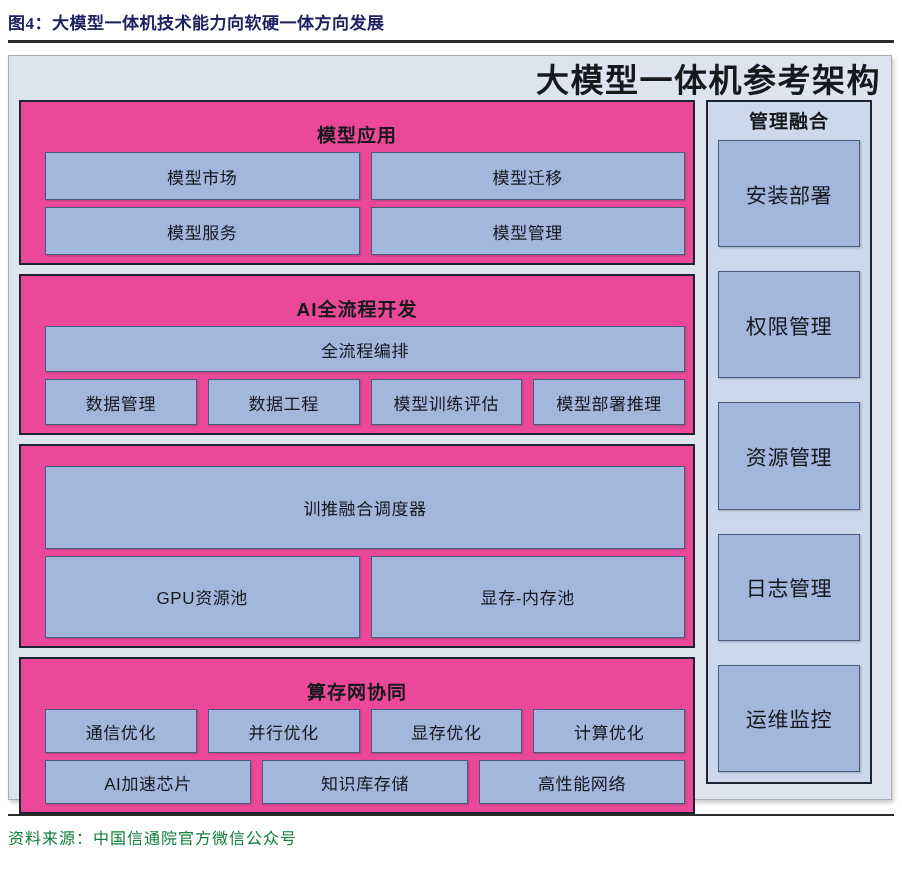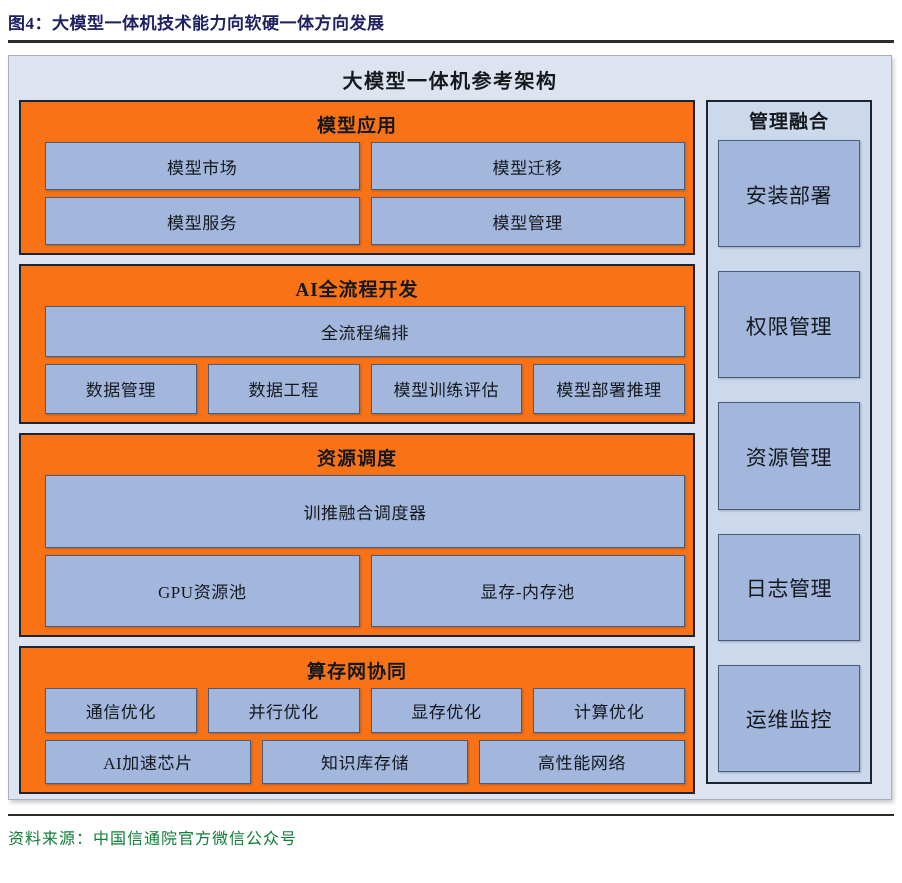--- a/index.html
+++ b/index.html
@@ -41,22 +41,22 @@
     width: 884px;
     height: 745px;
     box-sizing: border-box;
     background: #dde4f0;
     border: 1px solid #a9aeb8;
     box-shadow: 2px 3px 4px rgba(0,0,0,0.20);
     padding: 8px 10px 10px 10px;
   }
 
   .arch-title {
-    text-align: center;
-    font-size: 20px;
+    text-align: right;
+    font-size: 33px;
     font-weight: bold;
     color: #16181c;
     letter-spacing: 1.5px;
     line-height: 34px;
     height: 36px;
   }
 
   .body-row {
     display: flex;
     gap: 11px;
@@ -67,27 +67,26 @@
   .left-col {
     display: flex;
     flex-direction: column;
     gap: 9px;
     width: 676px;
     flex: 0 0 676px;
   }
 
   
   .layer {
-    background: #f97316;
+    background: #ec4899;
     border: 2px solid #1e2532;
     box-sizing: border-box;
-    padding: 10px 8px 8px 8px;
-    display: flex;
-    flex-direction: column;
-    font-family: Liberation Serif, serif;
+    padding: 20px 8px 8px 8px;
+    display: flex;
+    flex-direction: column;
   }
   .layer-title {
     text-align: center;
     font-size: 19px;
     font-weight: bold;
     color: #15181d;
     letter-spacing: 1px;
     line-height: 28px;
     height: 30px;
     flex: 0 0 auto;
@@ -223,21 +222,20 @@
             <div class="layer-row">
               <div class="cell">数据管理</div>
               <div class="cell">数据工程</div>
               <div class="cell">模型训练评估</div>
               <div class="cell">模型部署推理</div>
             </div>
           </div>
         </div>
 
         <div class="layer layer-res">
-          <div class="layer-title">资源调度</div>
           <div class="layer-body">
             <div class="layer-row">
               <div class="cell">训推融合调度器</div>
             </div>
             <div class="layer-row">
               <div class="cell">GPU资源池</div>
               <div class="cell">显存-内存池</div>
             </div>
           </div>
         </div>

